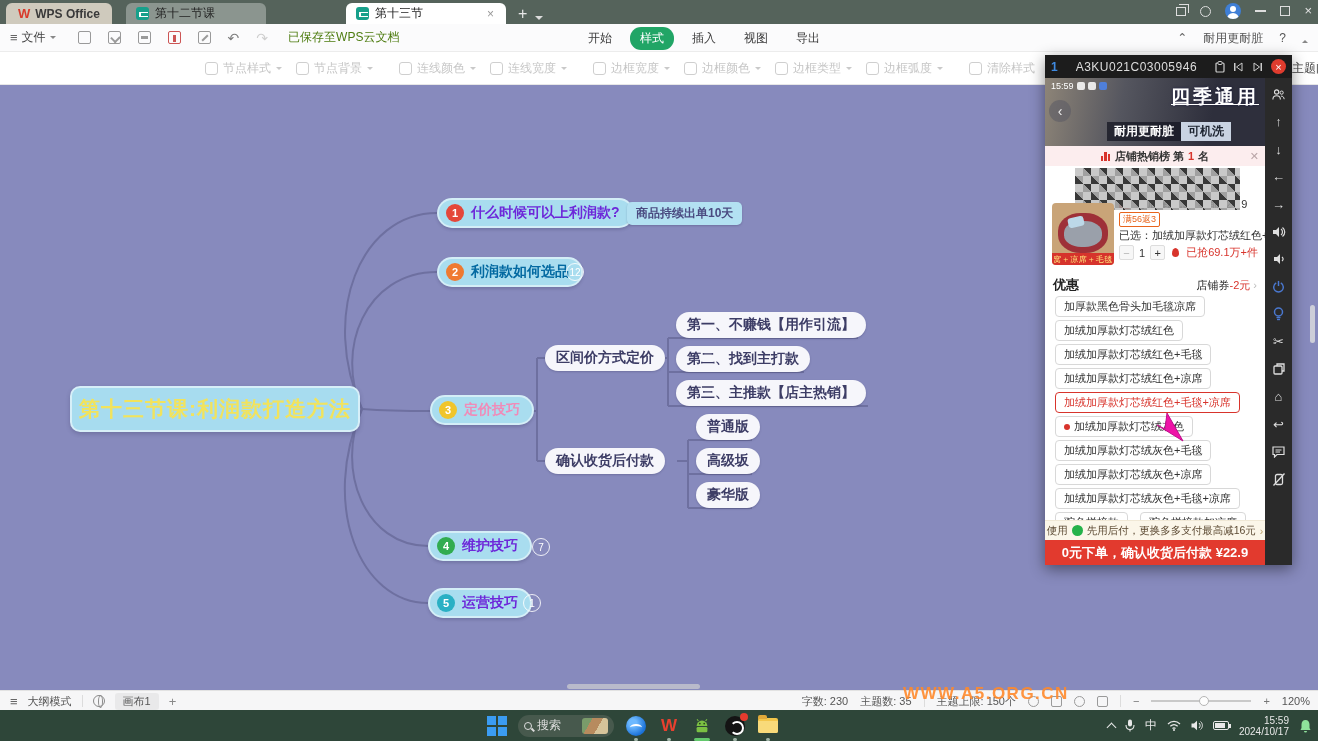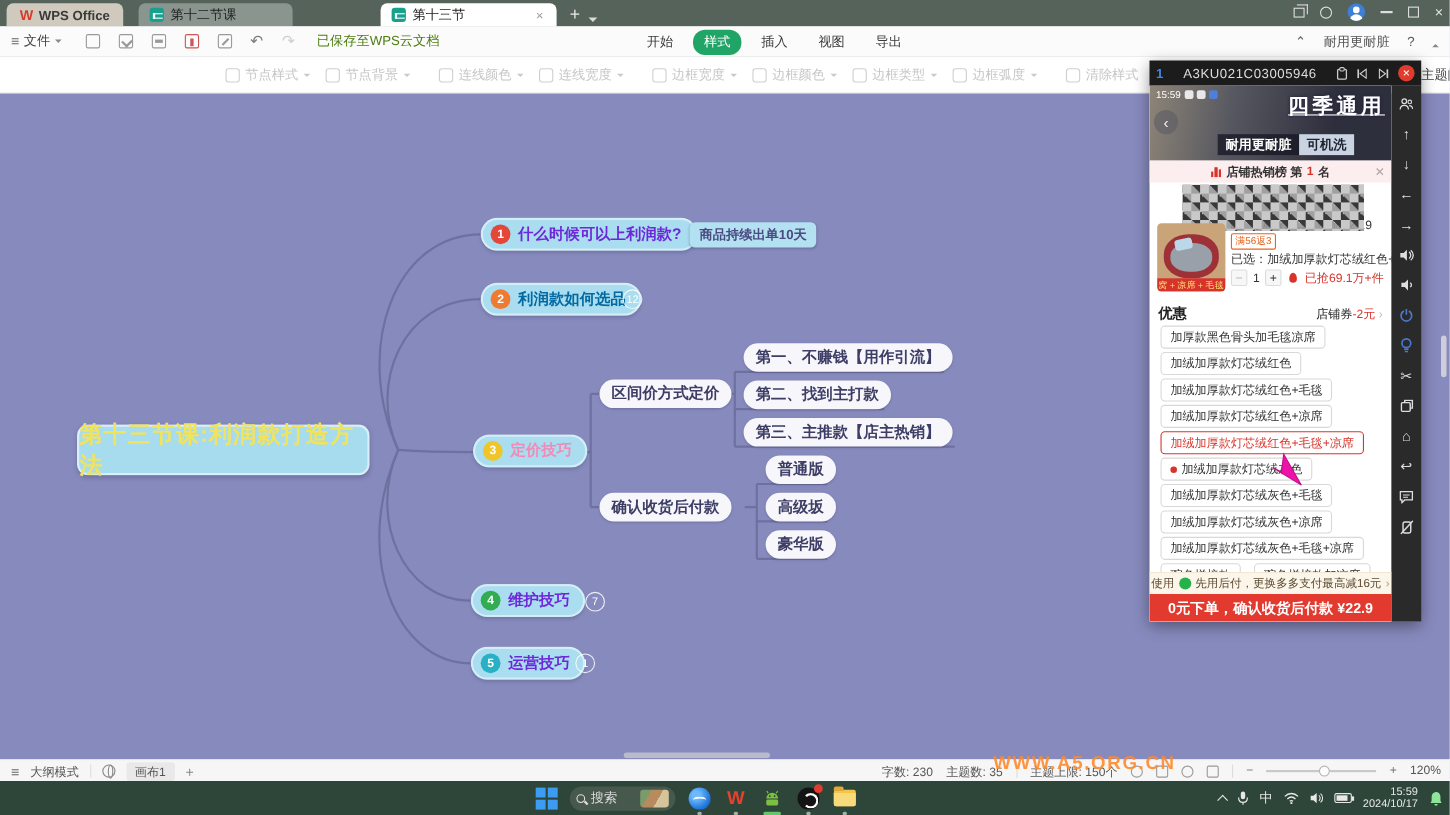--- a/index.html
+++ b/index.html
@@ -57,21 +57,21 @@
   .tbi.dis { color:#c6c6c6; }
   .tbi.en { color:#3c3c3c; }
   .tbi.en .ic { border-color:#5a5a5a; }
   .tb-caret { width:0;height:0;border:3.5px solid transparent;border-top-color:#c9c9c9; margin-top:3px; }
   .tbi.en .tb-caret { border-top-color:#777; }
   .tb-sep { width:1px; height:16px; background:#e3e3e3; margin:0 10px 0 2px; }
 
   
   #canvas { left:0; top:85px; width:1318px; height:605px; background:#878abd; overflow:hidden; }
   #connectors { left:0; top:0; }
-  .center-node { left:70px; top:301px; width:266px; height:46px; background:#a7dcef; border:2px solid rgba(255,255,255,0.55); border-radius:10px; display:flex; align-items:center; justify-content:center; font-size:21px; font-weight:bold; color:#f2e35c; letter-spacing:1px; box-shadow:0 2px 4px rgba(40,40,80,0.25); }
+  .center-node { left:70px; top:301px; width:290px; height:46px; background:#a7dcef; border:2px solid rgba(255,255,255,0.55); border-radius:10px; display:flex; align-items:center; justify-content:center; font-size:21px; font-weight:bold; color:#f2e35c; letter-spacing:1px; box-shadow:0 2px 4px rgba(40,40,80,0.25); }
   .pill { display:inline-flex; align-items:center; gap:7px; background:#a9ddef; border:2px solid rgba(255,255,255,0.5); border-radius:16px; padding:4px 12px 4px 7px; font-size:14px; font-weight:bold; box-shadow:0 2px 3px rgba(40,40,80,0.2); white-space:nowrap; }
   .num { width:18px; height:18px; border-radius:50%; color:#fff; font-size:11px; display:flex; align-items:center; justify-content:center; flex:0 0 auto; }
   .n1{background:#e4473a;} .n2{background:#ef7a31;} .n3{background:#f0c52a;} .n4{background:#31ac50;} .n5{background:#2ab0c4;}
   .c-yellow{color:#6d28d9;} .c-green{color:#0369a1;} .c-pink{color:#f08bb8;}
   .badge { width:18px; height:18px; border-radius:50%; border:1.5px solid rgba(255,255,255,0.85); color:#fff; font-size:10px; display:flex; align-items:center; justify-content:center; }
   .bluebox { display:inline-flex; align-items:center; background:#b3e1f2; border-radius:5px; padding:3px 9px; font-size:12px; color:#4a4a80; font-weight:bold; box-shadow:0 1px 2px rgba(40,40,80,0.25); white-space:nowrap; }
   .wbox { display:inline-flex; align-items:center; background:#f6f6fb; border-radius:13px; padding:4px 11px; font-size:14px; color:#3d3d66; font-weight:bold; box-shadow:0 1px 2px rgba(40,40,80,0.25); white-space:nowrap; }
   .wbox.plain { font-weight:bold; }
   .hsb { left:567px; top:599px; width:133px; height:5px; border-radius:3px; background:#b9bacb; }
   .vsb { left:1310px; top:220px; width:5px; height:38px; border-radius:3px; background:#cdced9; }

